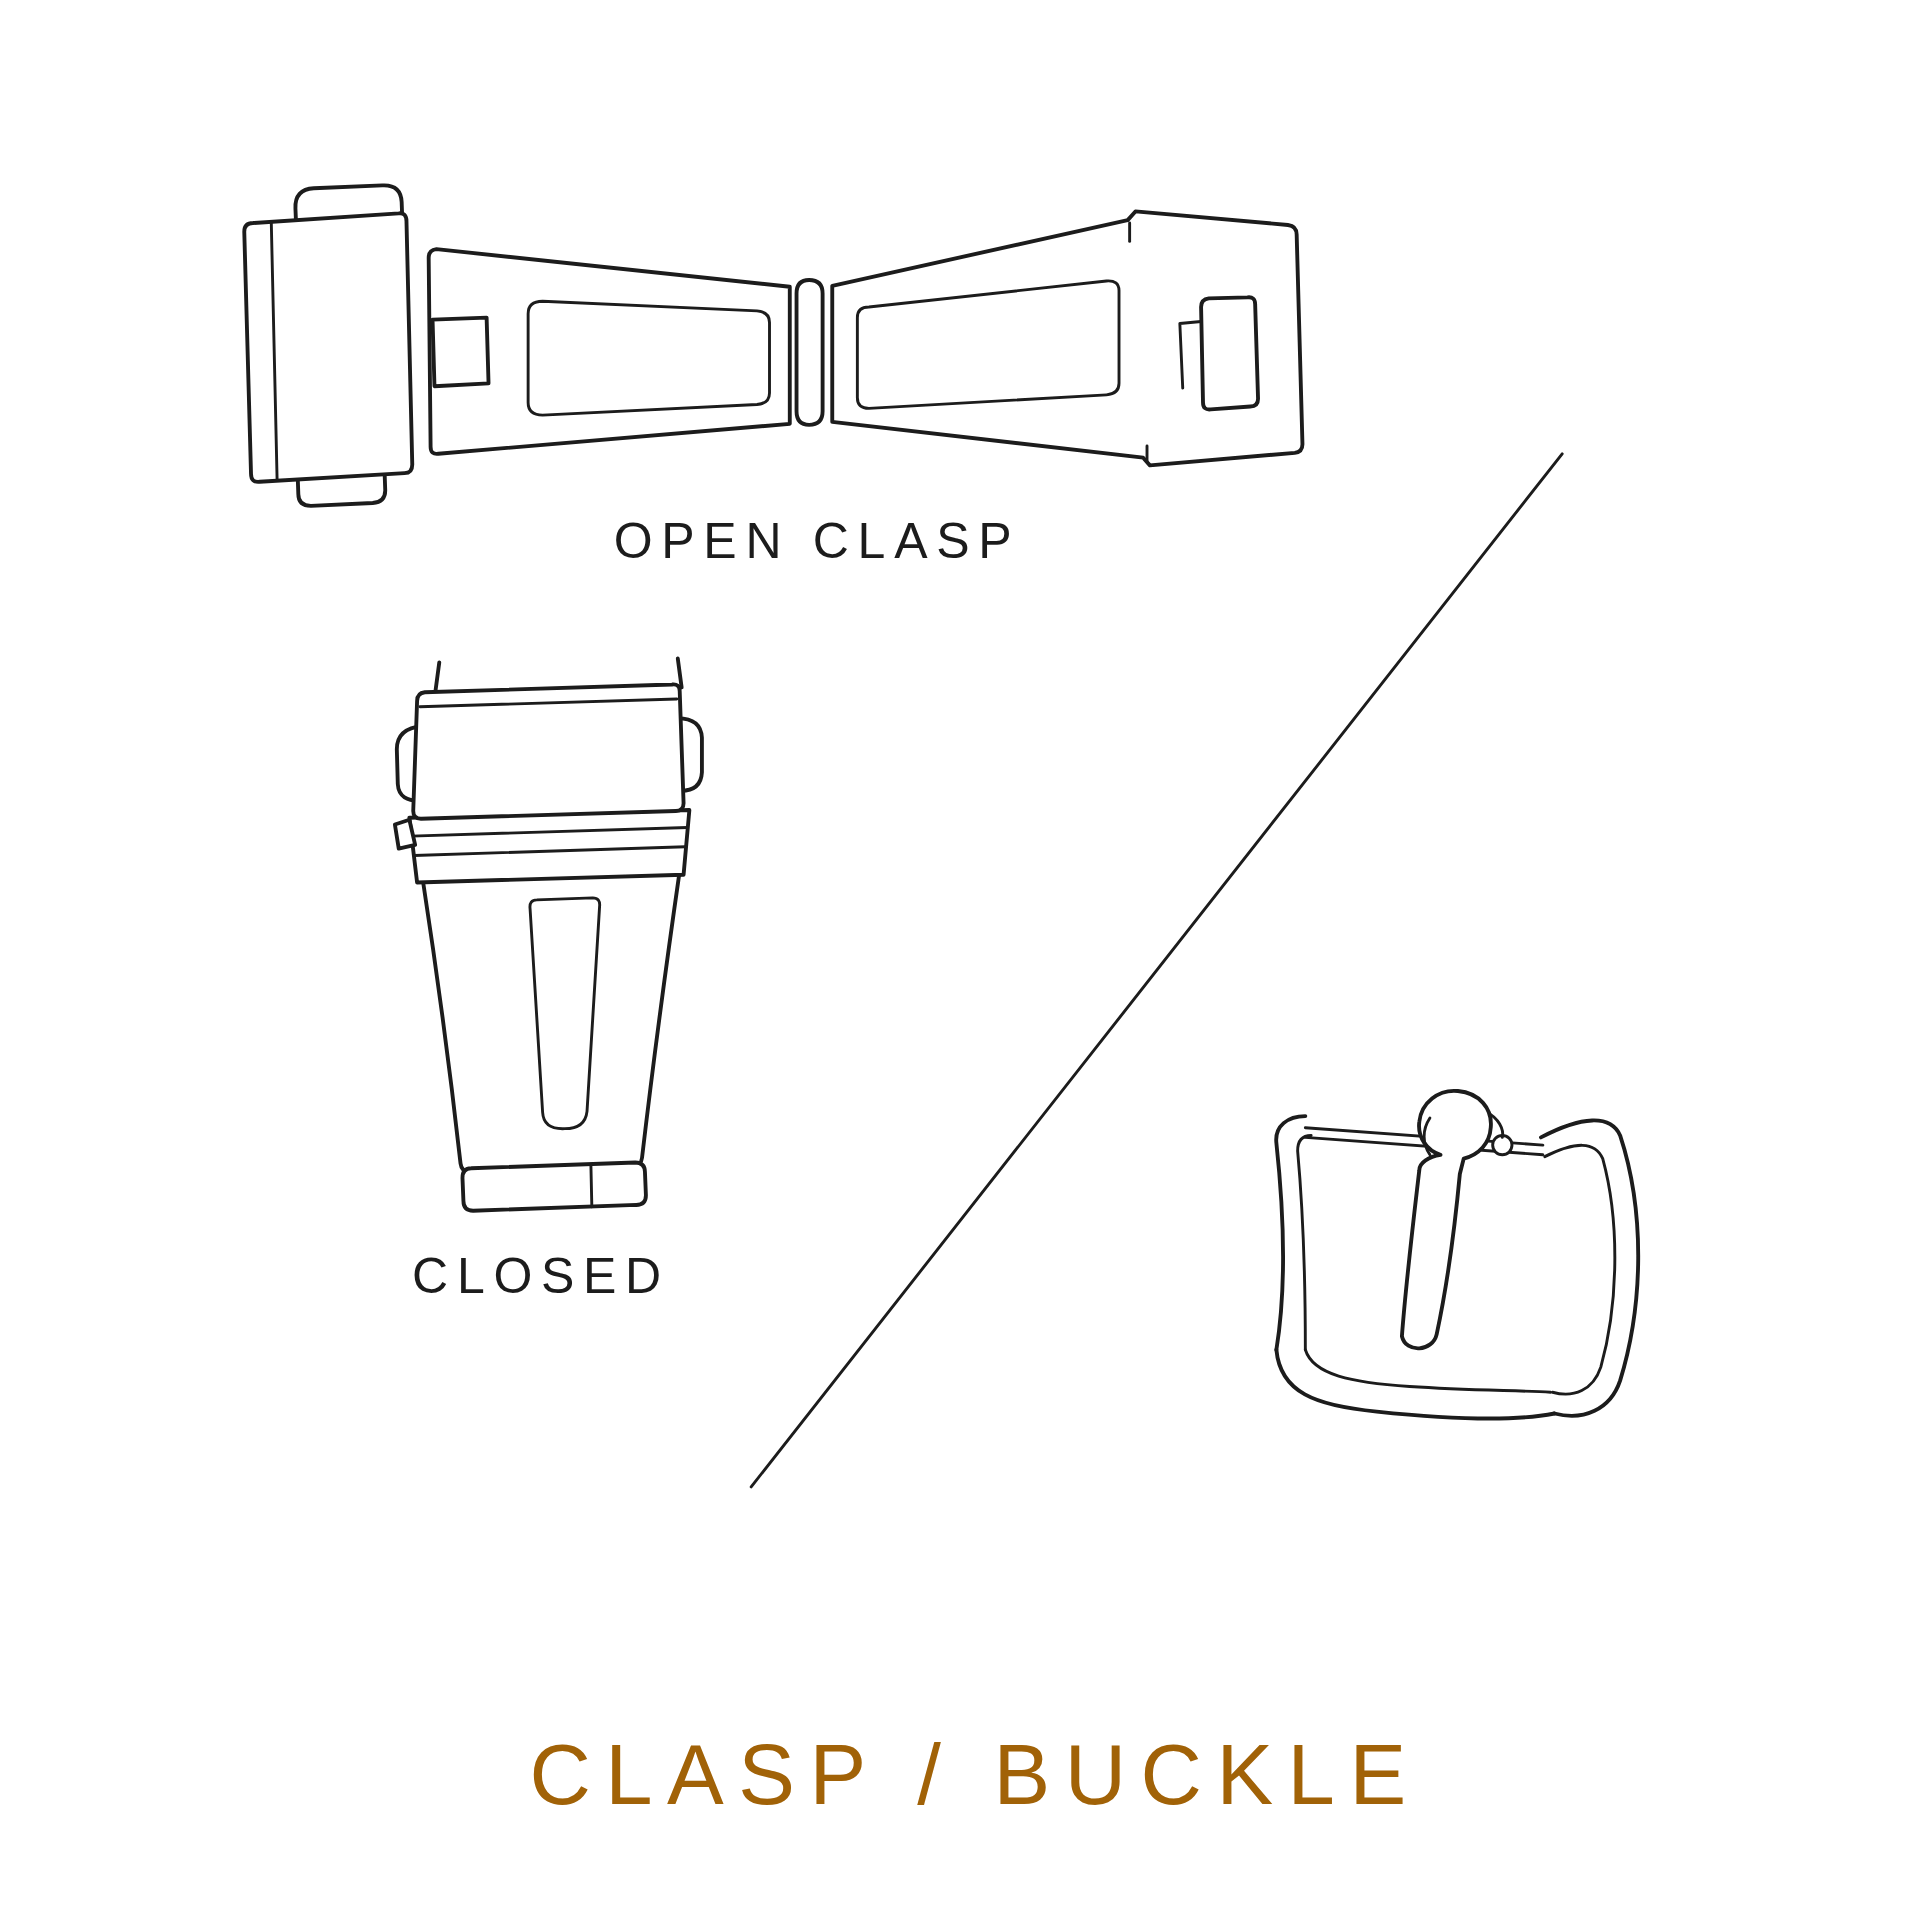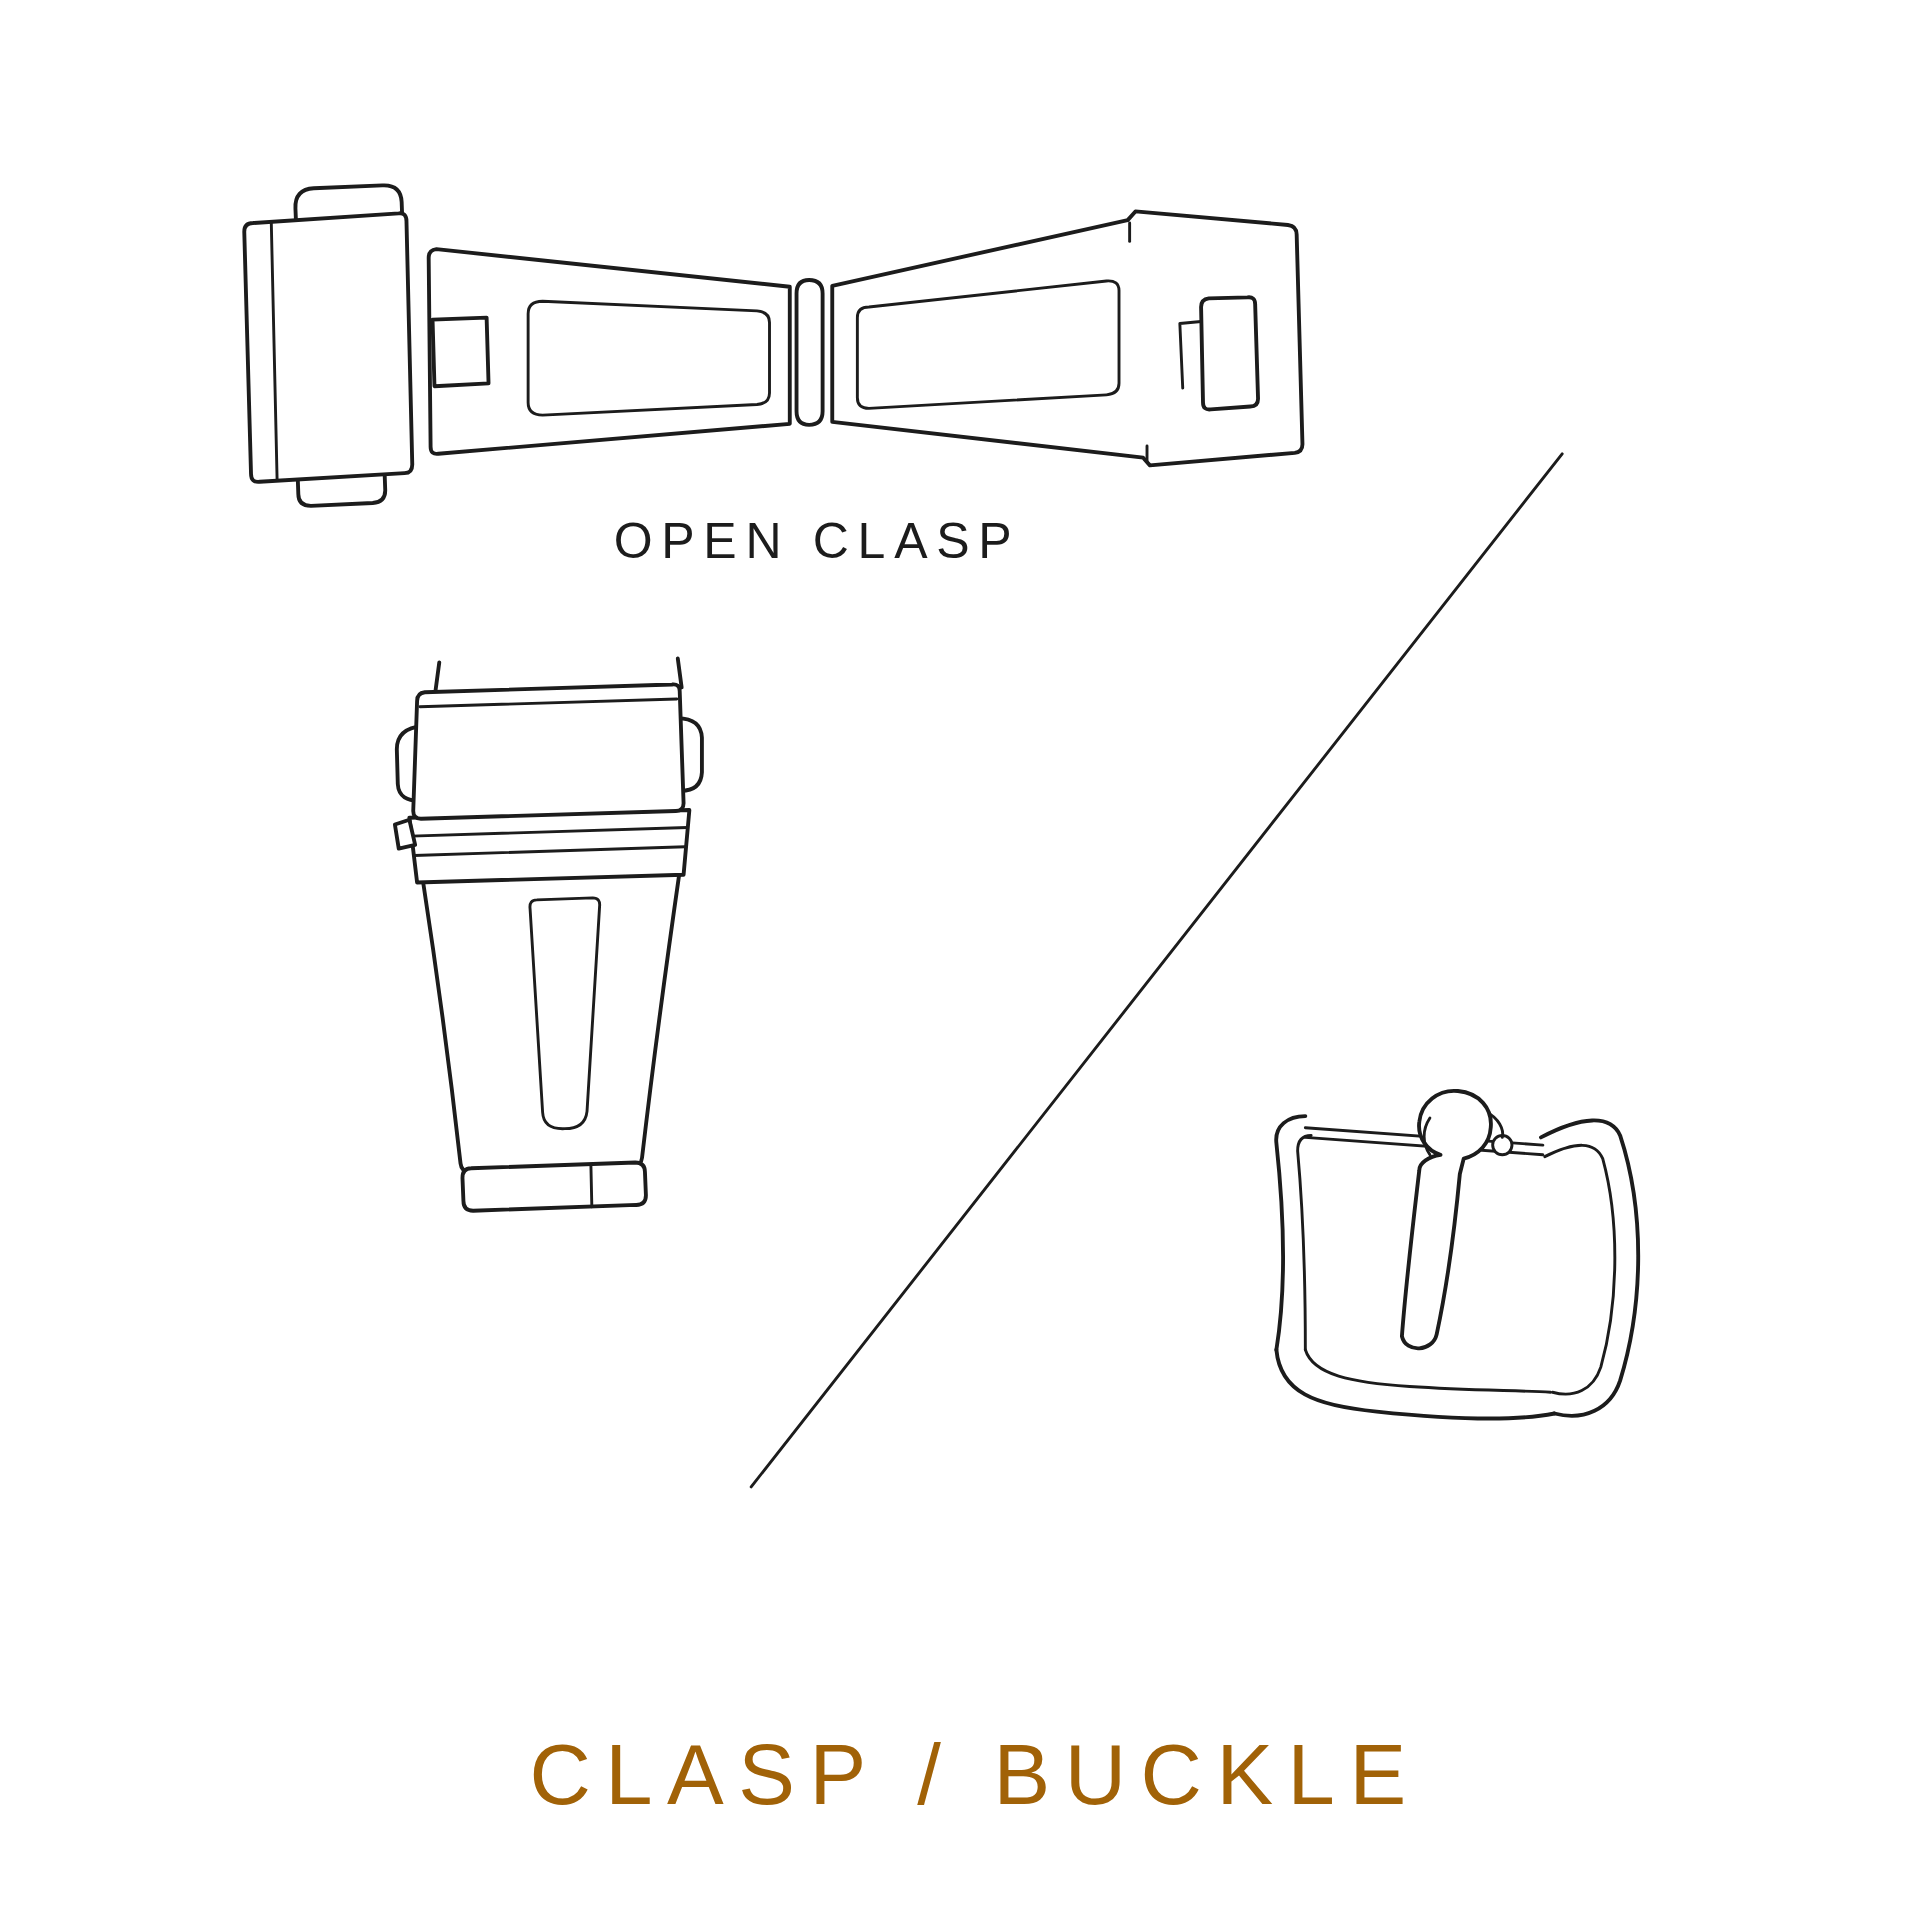--- a/index.html
+++ b/index.html
@@ -141,17 +141,18 @@
       <path class="ln thin" d="M1540,1152 C1552,1158 1558,1170 1556,1178"></path>
 
       <path class="lnf" d="M1492,1196 C1478,1192 1468,1178 1470,1162 C1472,1142 1490,1128 1510,1130 C1532,1132 1546,1148 1544,1168 C1543,1184 1532,1196 1516,1200 L1512,1216 C1506,1280 1497,1340 1488,1382 C1484,1400 1456,1402 1452,1384 C1456,1330 1464,1264 1470,1212 C1470,1204 1480,1198 1492,1196 Z"></path>
 
       <path class="ln thin" d="M1481,1196 C1473,1184 1473,1170 1481,1158"></path>
     </g>
   </svg>
 
   <div class="caption" id="caption-open-clasp">OPEN CLASP</div>
 
+  <div class="caption" id="caption-closed">CLOSED</div>
 
   <div class="main-title">CLASP / BUCKLE</div>
 
 </div>
 
 
 </body></html>

